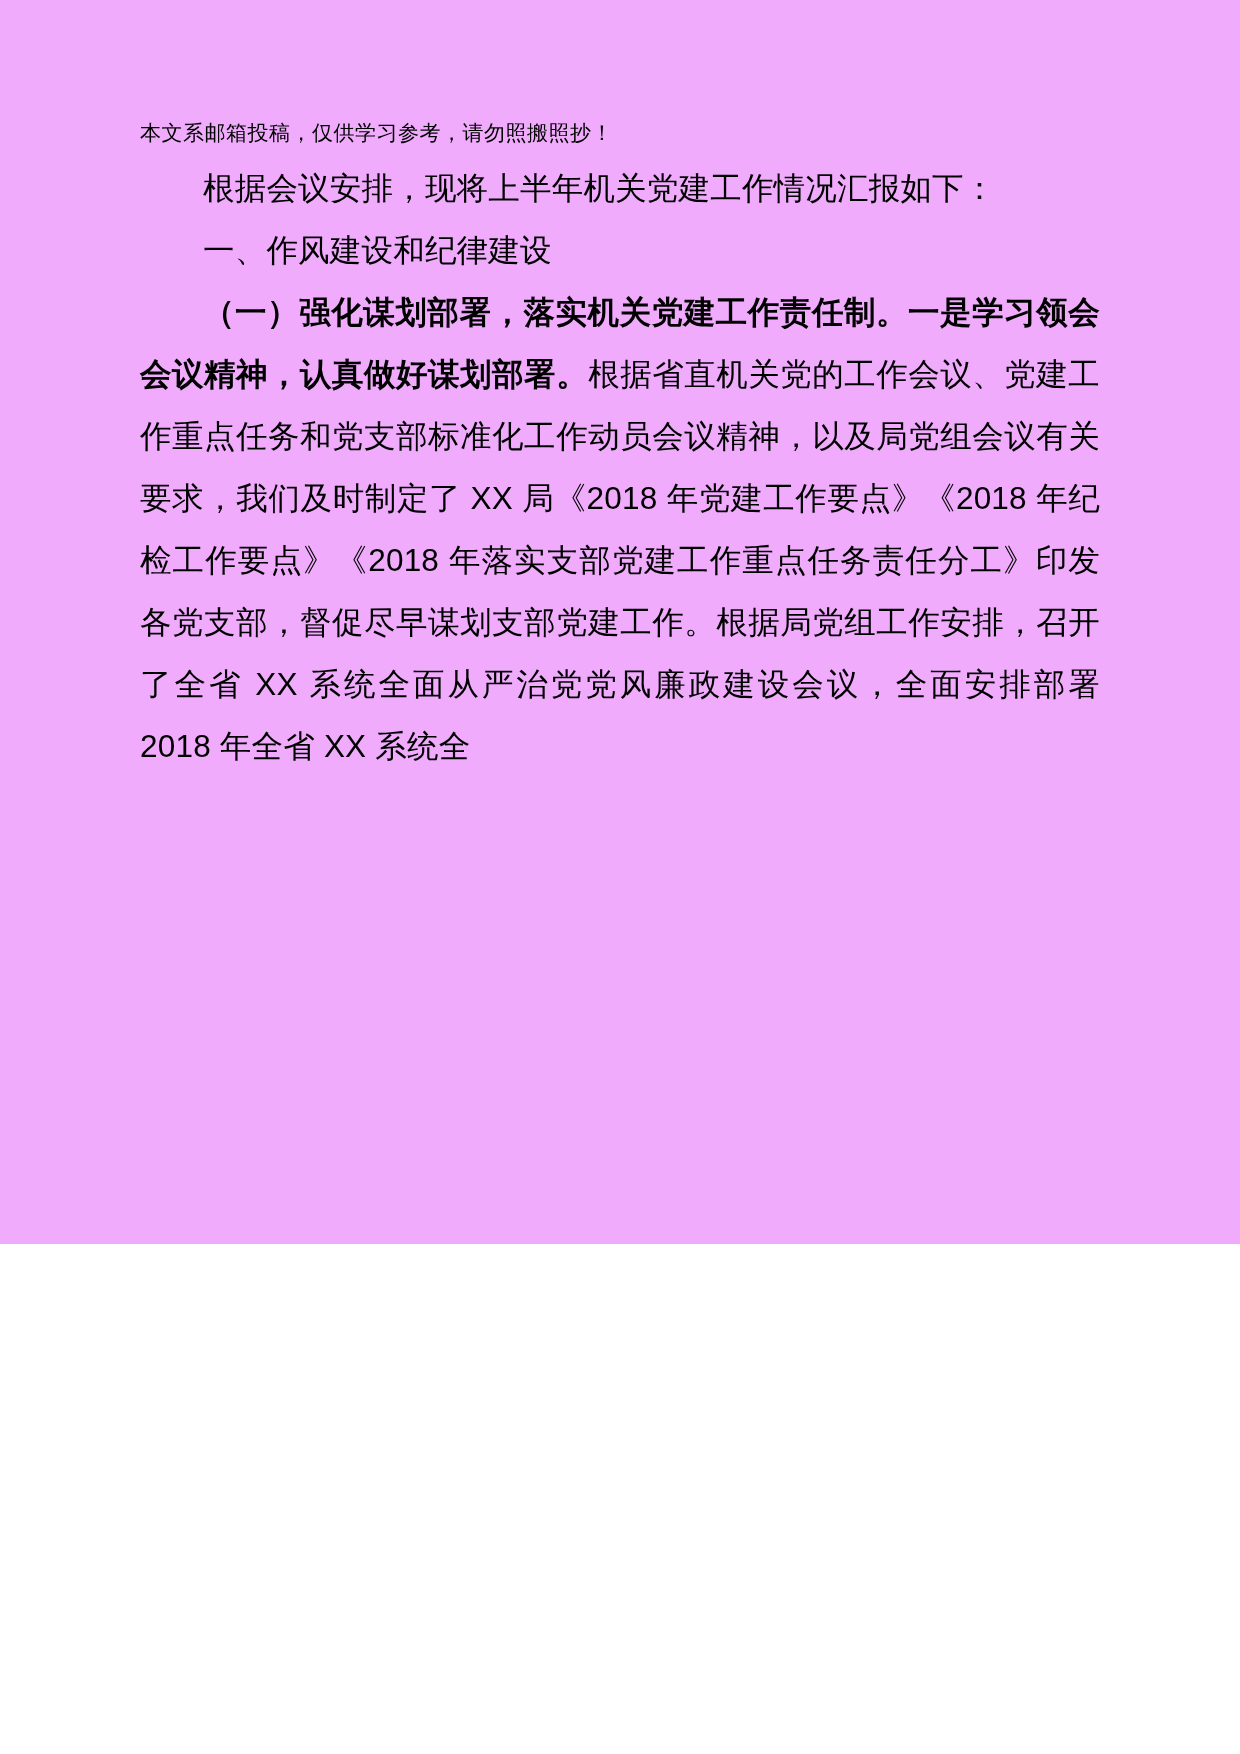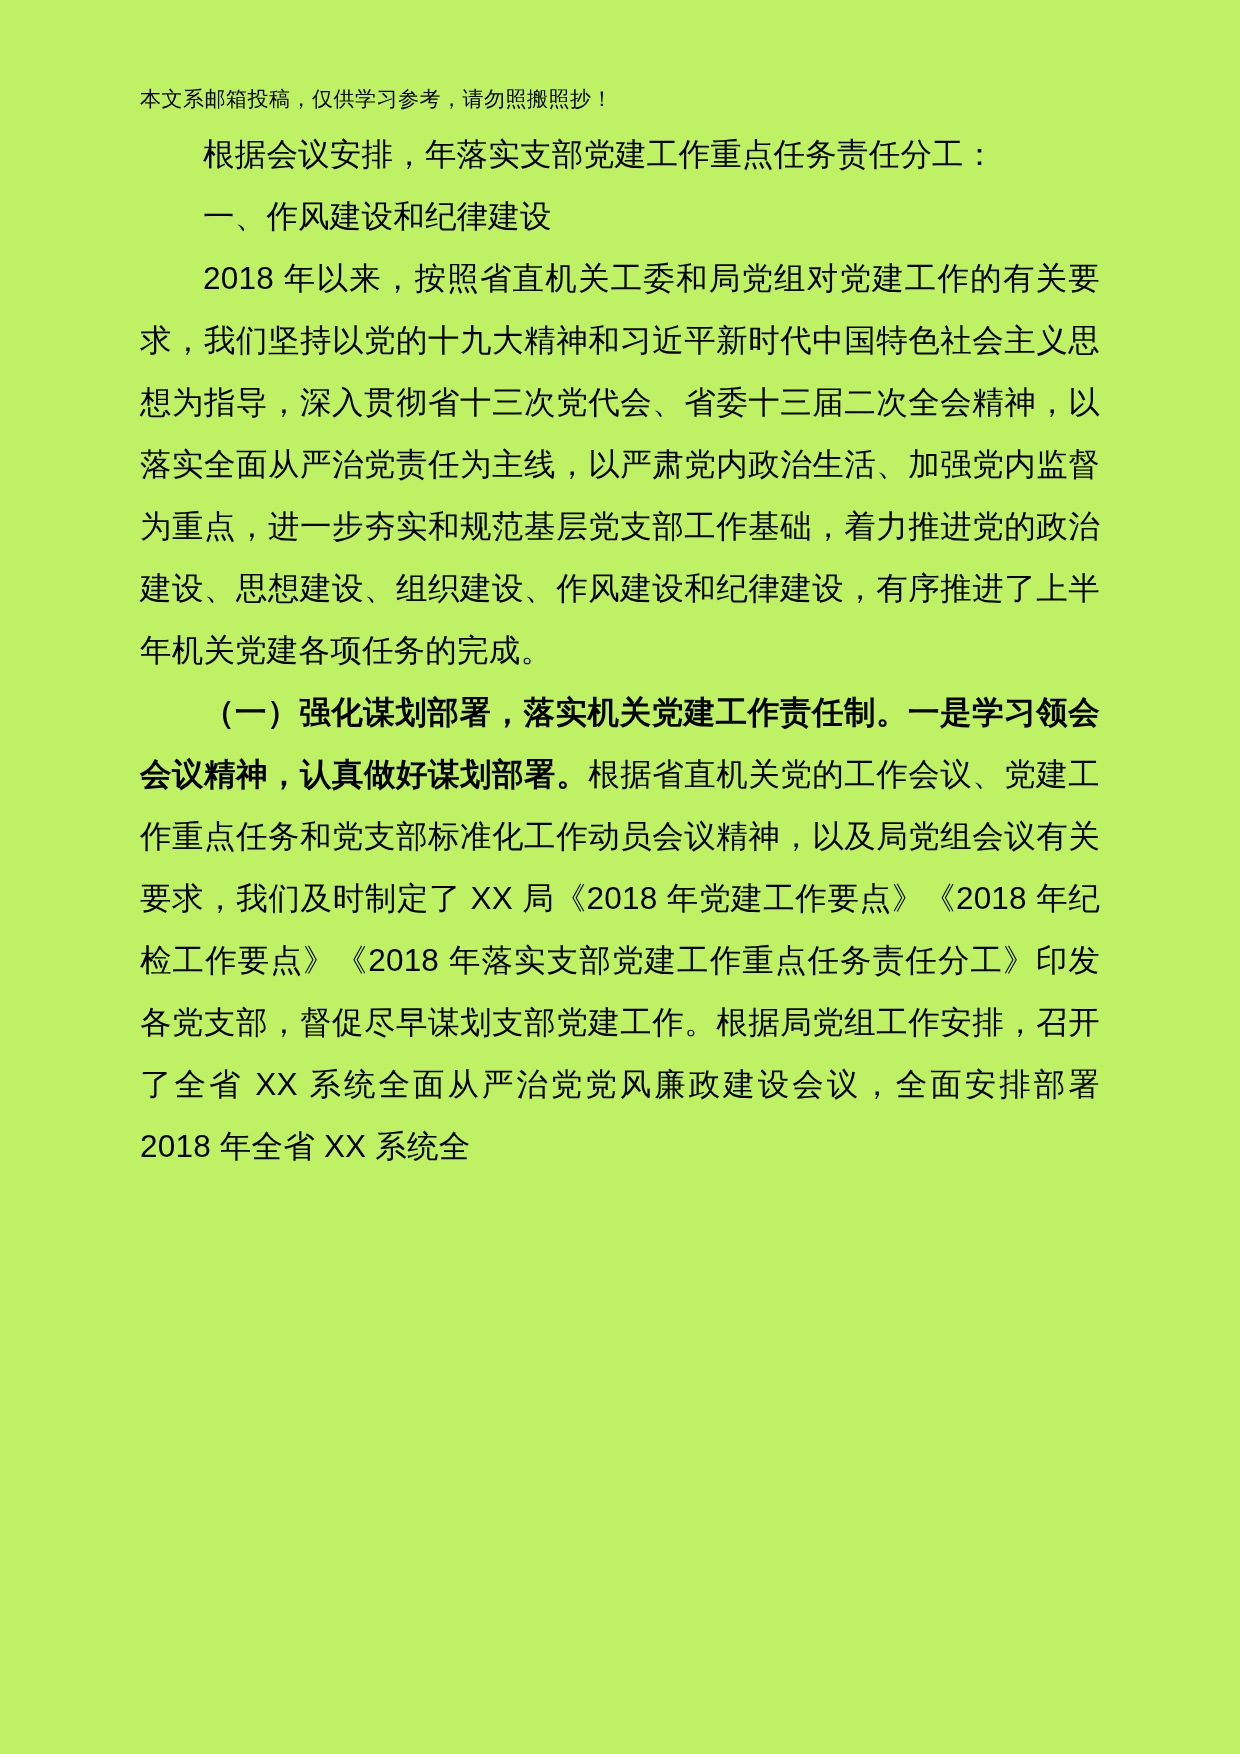--- a/index.html
+++ b/index.html
@@ -7,24 +7,24 @@
     padding: 0;
     background: #ffffff;
   }
   body {
     font-family: "Liberation Sans", "DejaVu Sans", sans-serif;
     color: #000000;
   }
   .page {
     position: relative;
     width: 1240px;
-    height: 1754px;
-    background: #bef264;
+    height: 1244px;
+    background: #f0abfc;
     box-sizing: border-box;
-    padding: 84px 140px 0 140px;
+    padding: 118px 140px 0 140px;
     overflow: hidden;
   }
   .disclaimer {
     font-size: 21px;
     line-height: 1.4;
     letter-spacing: 0.5px;
     color: #000000;
     margin: 0 0 10px 0;
     white-space: nowrap;
   }
@@ -56,21 +56,20 @@
   }
 </style>
 </head>
 <body>
 
 <div class="page">
 
   <p class="disclaimer">本文系邮箱投稿，仅供学习参考，请勿照搬照抄！</p>
 
 
-  <p class="para">根据会议安排，年落实支部党建工作重点任务责任分工：</p>
+  <p class="para">根据会议安排，现将上半年机关党建工作情况汇报如下：</p>
 
   <p class="para heading-num">一、作风建设和纪律建设</p>
 
-  <p class="para">2018 年以来，按照省直机关工委和局党组对党建工作的有关要求，我们坚持以党的十九大精神和习近平新时代中国特色社会主义思想为指导，深入贯彻省十三次党代会、省委十三届二次全会精神，以落实全面从严治党责任为主线，以严肃党内政治生活、加强党内监督为重点，进一步夯实和规范基层党支部工作基础，着力推进党的政治建设、思想建设、组织建设、作风建设和纪律建设，有序推进了上半年机关党建各项任务的完成。</p>
 
   <p class="para"><span class="bold-lead">（一）强化谋划部署，落实机关党建工作责任制。一是学习领会会议精神，认真做好谋划部署。</span><span>根据省直机关党的工作会议、党建工作重点任务和党支部标准化工作动员会议精神，以及局党组会议有关要求，我们及时制定了 XX 局《2018 年党建工作要点》《2018 年纪检工作要点》《2018 年落实支部党建工作重点任务责任分工》印发各党支部，督促尽早谋划支部党建工作。根据局党组工作安排，召开了全省 XX 系统全面从严治党党风廉政建设会议，全面安排部署 2018 年全省 XX 系统全</span></p>
 
 </div>
 
 </body></html>

